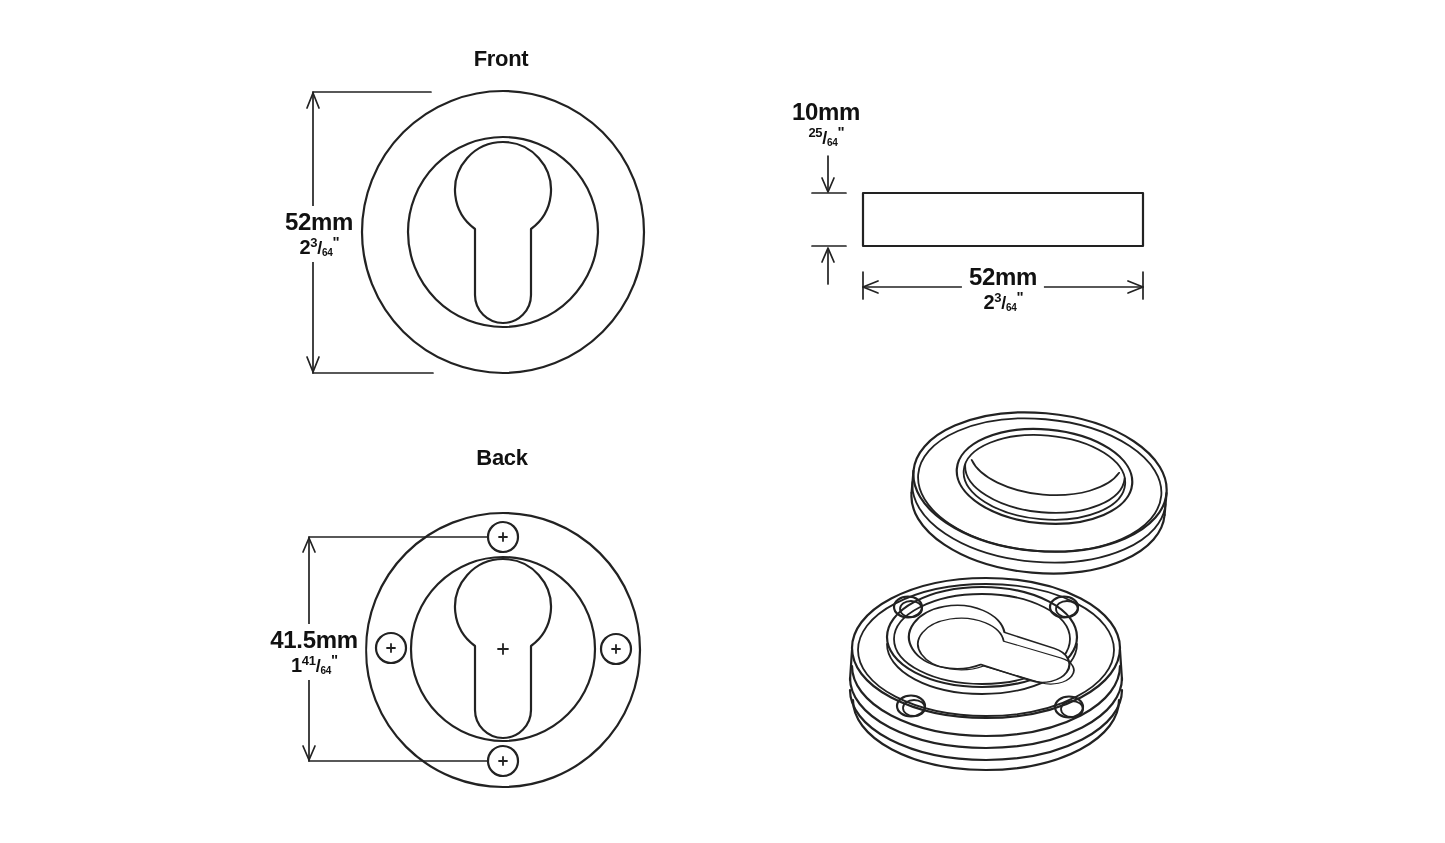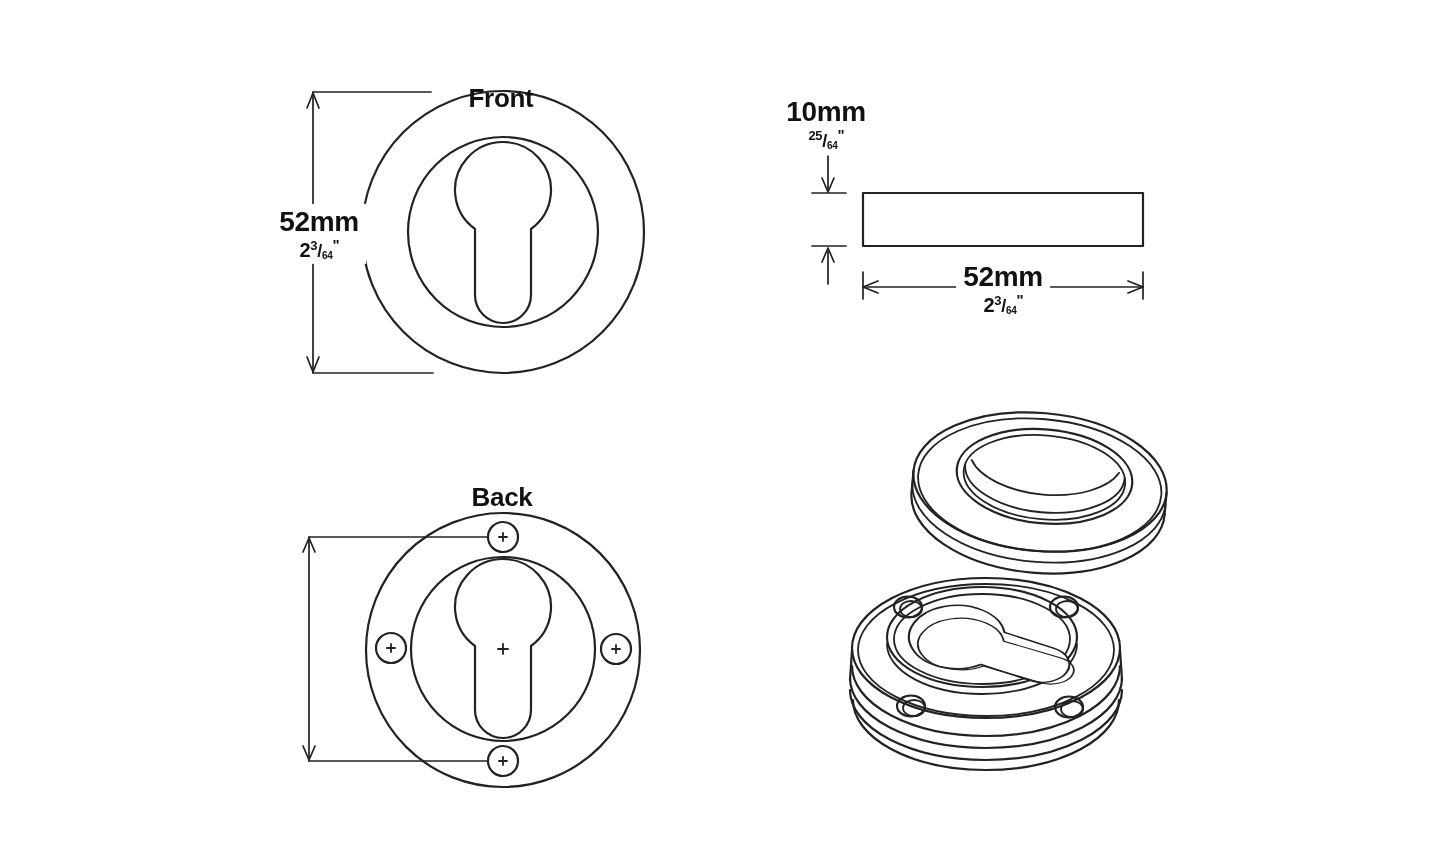--- a/index.html
+++ b/index.html
@@ -25,22 +25,22 @@
   .label{
     position:absolute;
     transform:translate(-50%,-50%);
     text-align:center;
     font-weight:700;
     line-height:1.06;
     white-space:nowrap;
     letter-spacing:-0.3px;
   }
   .label.masked{background:var(--bg);padding:3px 7px;}
-  .view-title{font-size:26px;margin-top:40px;}
-  .metric{font-size:28px;}
+  .view-title{font-size:22px;}
+  .metric{font-size:24px;}
   .imperial{font-size:20px;}
   .fr-num{font-size:13px;vertical-align:7px;margin-top:26px;}
   .fr-den{font-size:10px;vertical-align:-2px;}
   .fr-slash{font-size:18px;}
   .fr-inch{font-size:15px;vertical-align:7px;letter-spacing:-1px;}
 </style>
 </head>
 <body>
 
 <div class="canvas">
@@ -159,14 +159,18 @@
 
   <div class="label masked" style="left:1003px;top:289px;">
     <div class="metric">52mm</div>
     <div class="imperial"><span>2</span><span class="fr-num">3</span><span class="fr-slash">/</span><span class="fr-den">64</span><span class="fr-inch">"</span></div>
   </div>
 
   <div class="label view-title" style="left:502px;top:458px;">
     <span>Back</span>
   </div>
 
+  <div class="label masked" style="left:314px;top:652px;">
+    <div class="metric">41.5mm</div>
+    <div class="imperial"><span>1</span><span class="fr-num">41</span><span class="fr-slash">/</span><span class="fr-den">64</span><span class="fr-inch">"</span></div>
+  </div>
 
 </div>
 
 </body></html>

